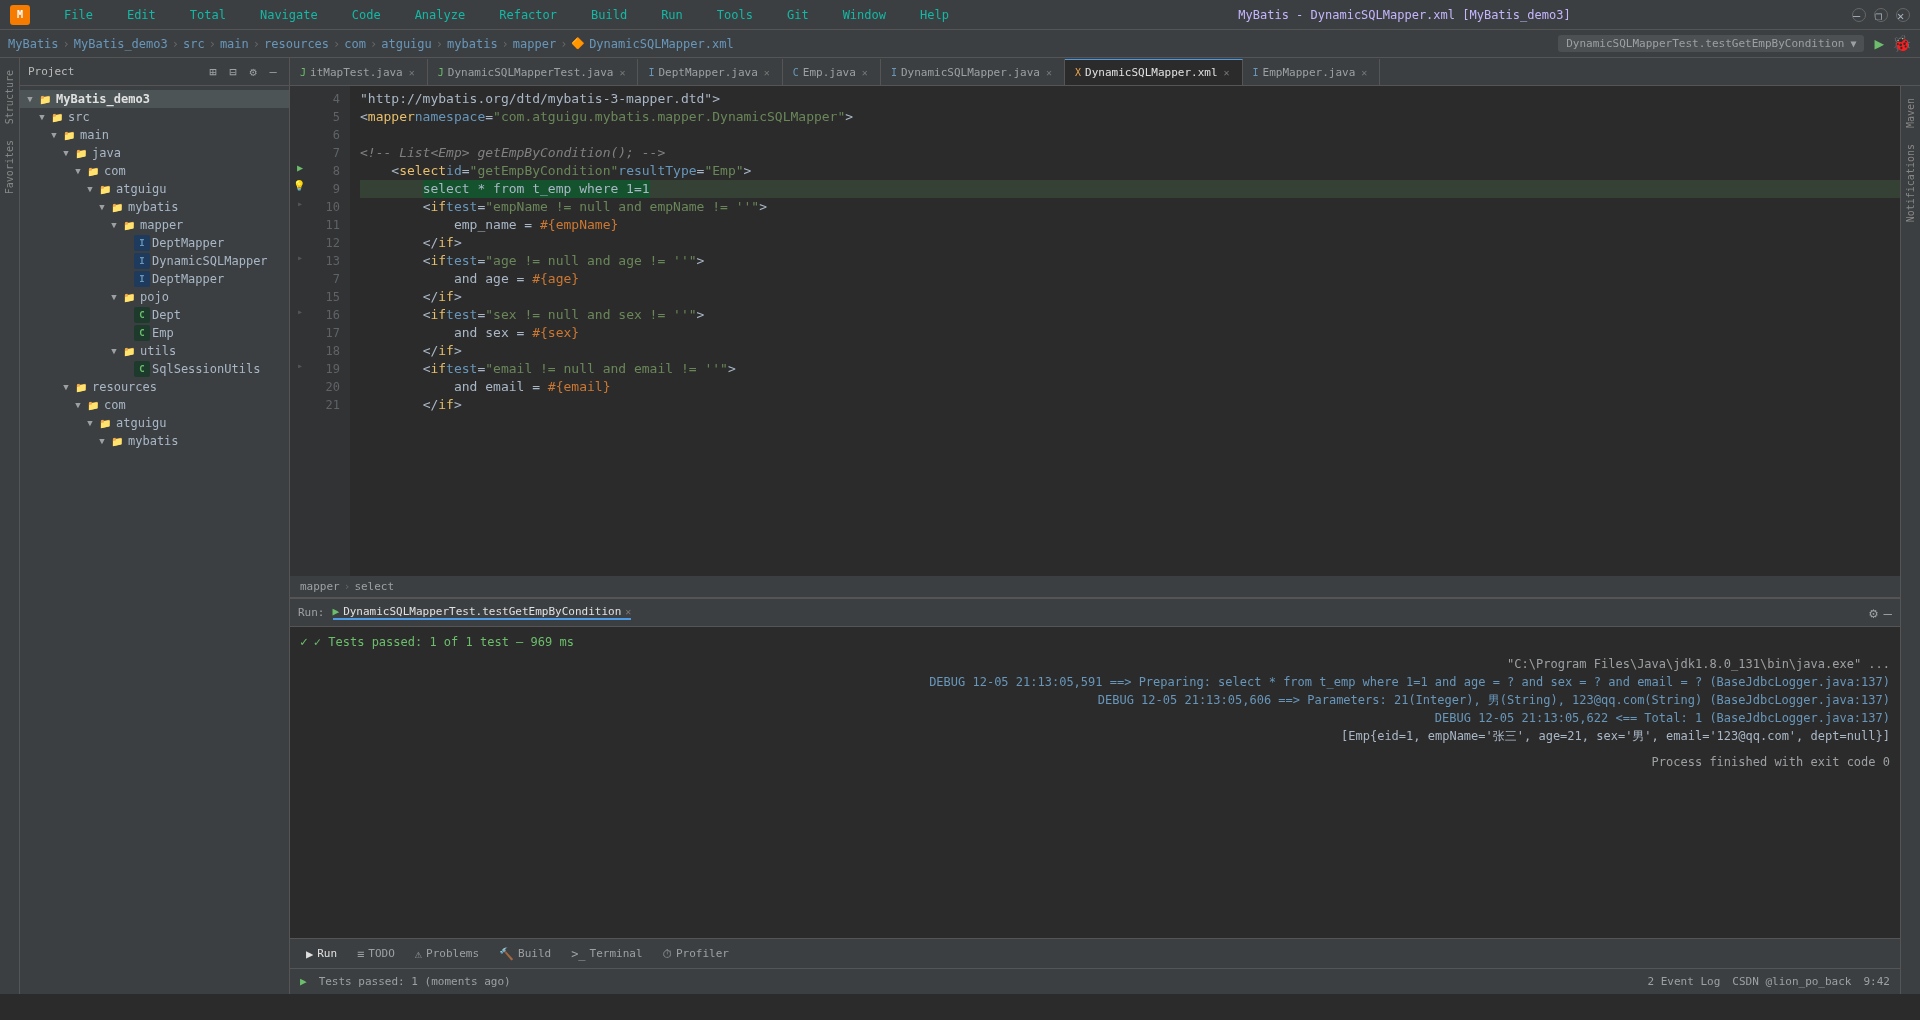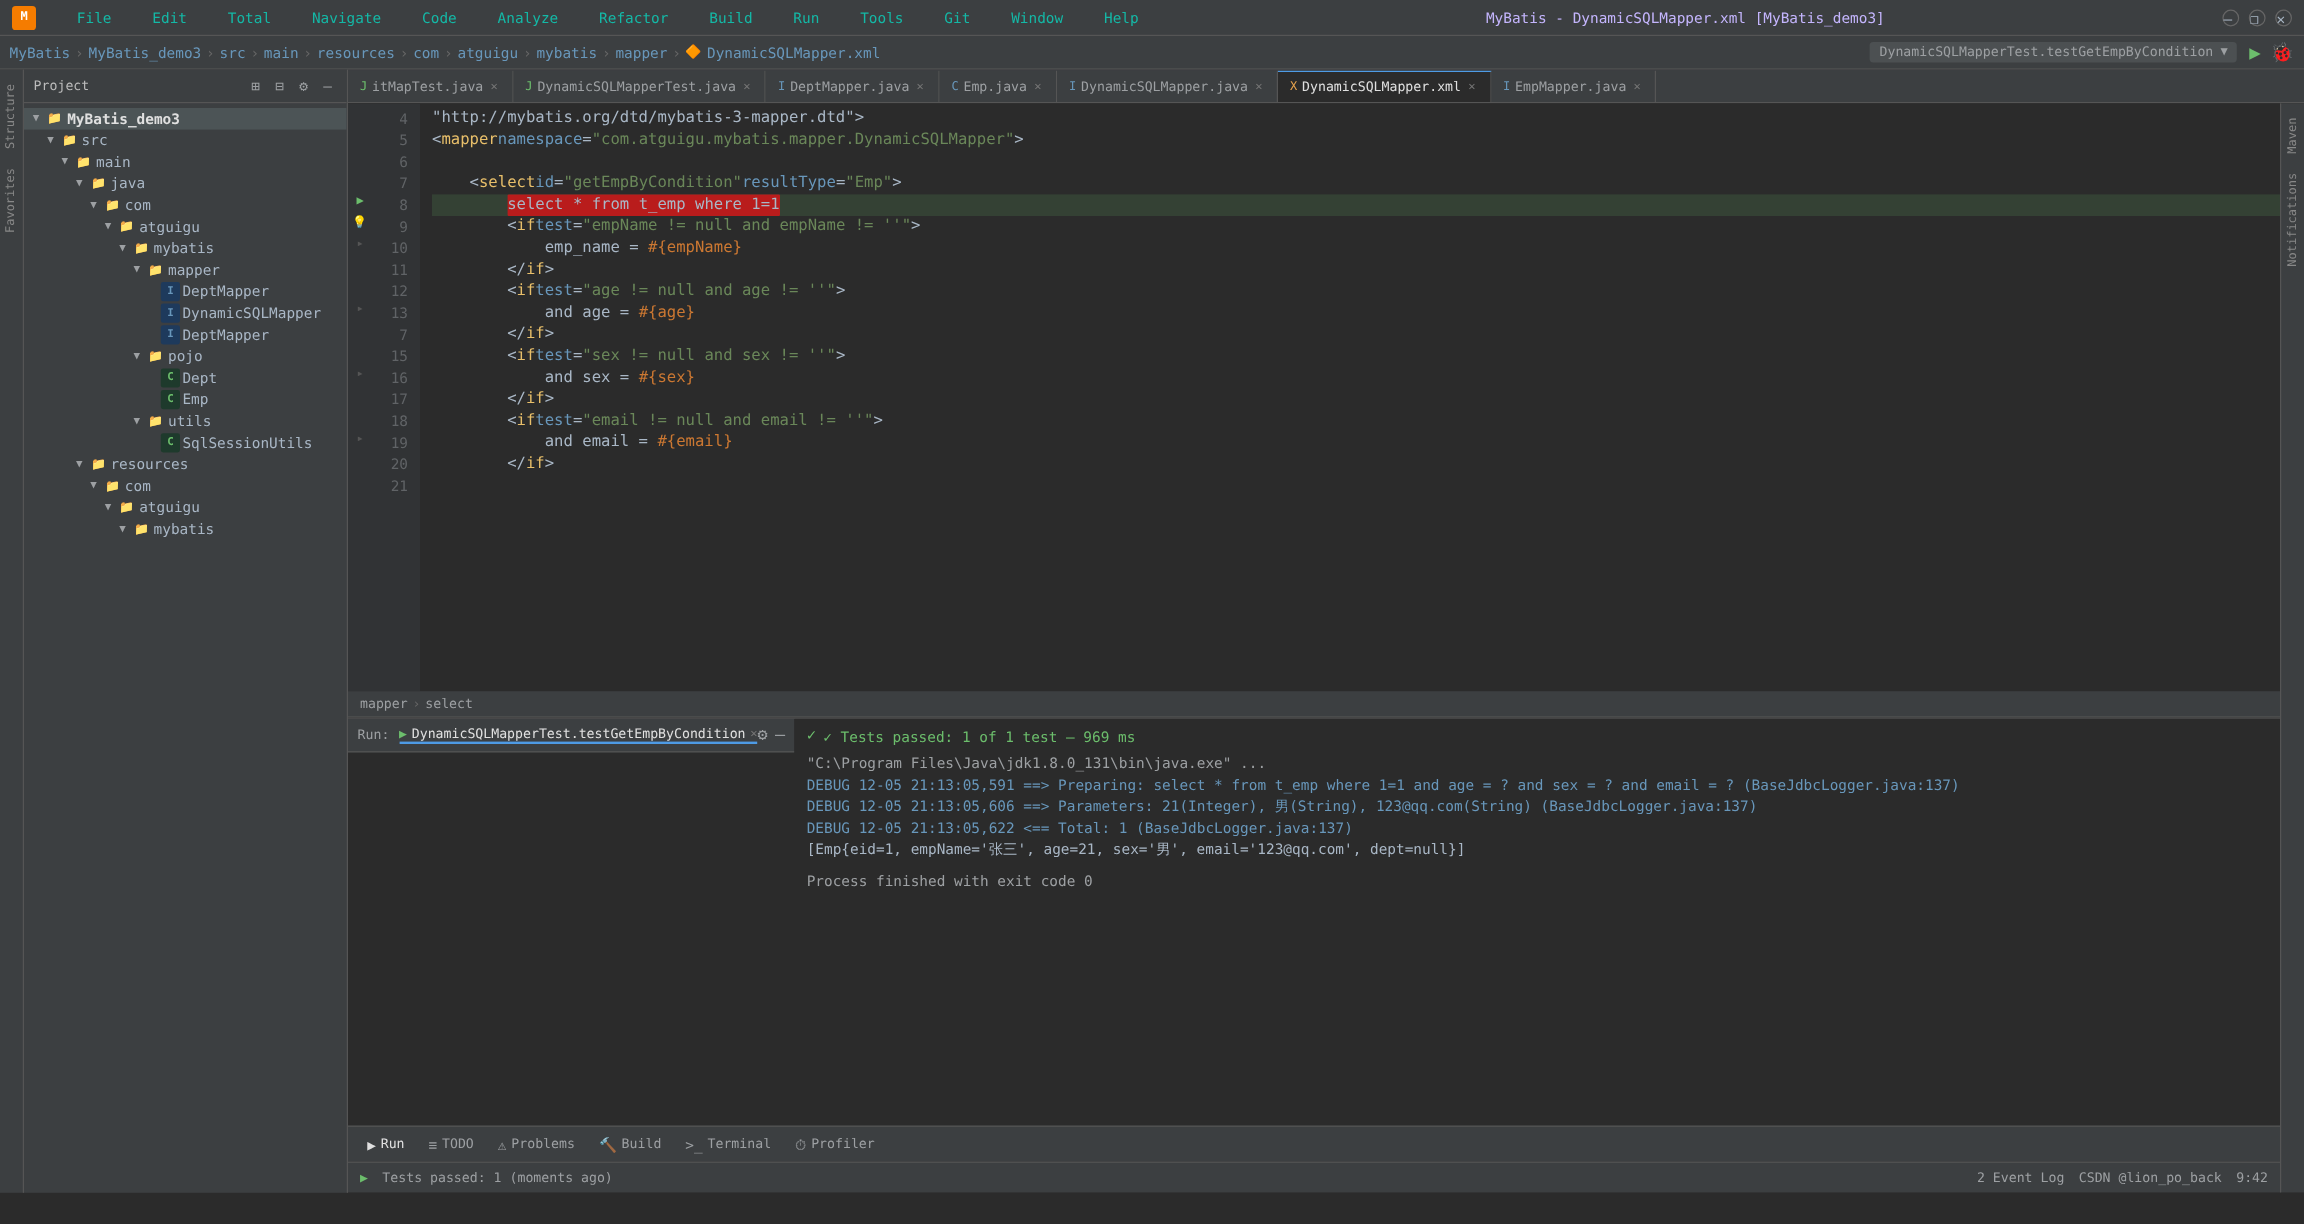--- a/index.html
+++ b/index.html
@@ -246,21 +246,21 @@
     .code-line {
       height: 18px;
       white-space: pre;
       display: flex;
       align-items: center;
     }
     .code-line.highlighted {
       background: #344134;
     }
     .code-line .selected-text {
-      background: #b91c1c;
+      background: #14532d;
       border-radius: 1px;
     }
 
     
     .kw { color: #cc7832; }
     .attr { color: #6897bb; }
     .val { color: #6a8759; }
     .tag { color: #e8bf6a; }
     .comment { color: #808080; font-style: italic; }
     .plain { color: #a9b7c6; }
@@ -279,21 +279,22 @@
       justify-content: center;
       font-size: 10px;
     }
 
     
     .bottom-panel {
       height: 340px;
       background: #2b2b2b;
       border-top: 1px solid #555;
       display: flex;
-      flex-direction: row;
+      flex-direction: column;
+      text-align: right;
     }
     .run-tab-bar {
       height: 28px;
       background: #3c3f41;
       display: flex;
       align-items: center;
       padding: 0 8px;
       border-bottom: 1px solid #555;
       justify-content: space-between;
     }
@@ -693,20 +694,21 @@
               <div class="line-num">17</div>
               <div class="line-num">18</div>
               <div class="line-num">19</div>
               <div class="line-num">20</div>
               <div class="line-num">21</div>
             </div>
           <div class="code-content" id="code-content">
               <div class="code-line"><span class="plain">"http://mybatis.org/dtd/mybatis-3-mapper.dtd"&gt;</span></div>
               <div class="code-line"><span class="xml-bracket">&lt;</span><span class="tag">mapper</span> <span class="attr">namespace</span>=<span class="val">"com.atguigu.mybatis.mapper.DynamicSQLMapper"</span><span class="xml-bracket">&gt;</span></div>
               <div class="code-line"><span class="plain"></span></div>
+              <div class="code-line"><span class="comment">&lt;!-- List&lt;Emp&gt; getEmpByCondition(); --&gt;</span></div>
               <div class="code-line"><span class="plain">    </span><span class="xml-bracket">&lt;</span><span class="tag">select</span> <span class="attr">id</span>=<span class="val">"getEmpByCondition"</span> <span class="attr">resultType</span>=<span class="val">"Emp"</span><span class="xml-bracket">&gt;</span></div>
               <div class="code-line highlighted"><span class="plain">        </span><span class="selected-text"><span class="plain">select * from t_emp where 1=1</span></span></div>
               <div class="code-line"><span class="plain">        </span><span class="xml-bracket">&lt;</span><span class="tag">if</span> <span class="attr">test</span>=<span class="val">"empName != null and empName != ''"</span><span class="xml-bracket">&gt;</span></div>
               <div class="code-line"><span class="plain">            emp_name = </span><span class="kw">#{empName}</span></div>
               <div class="code-line"><span class="plain">        </span><span class="xml-bracket">&lt;/</span><span class="tag">if</span><span class="xml-bracket">&gt;</span></div>
               <div class="code-line"><span class="plain">        </span><span class="xml-bracket">&lt;</span><span class="tag">if</span> <span class="attr">test</span>=<span class="val">"age != null and age != ''"</span><span class="xml-bracket">&gt;</span></div>
               <div class="code-line"><span class="plain">            and age = </span><span class="kw">#{age}</span></div>
               <div class="code-line"><span class="plain">        </span><span class="xml-bracket">&lt;/</span><span class="tag">if</span><span class="xml-bracket">&gt;</span></div>
               <div class="code-line"><span class="plain">        </span><span class="xml-bracket">&lt;</span><span class="tag">if</span> <span class="attr">test</span>=<span class="val">"sex != null and sex != ''"</span><span class="xml-bracket">&gt;</span></div>
               <div class="code-line"><span class="plain">            and sex = </span><span class="kw">#{sex}</span></div>

